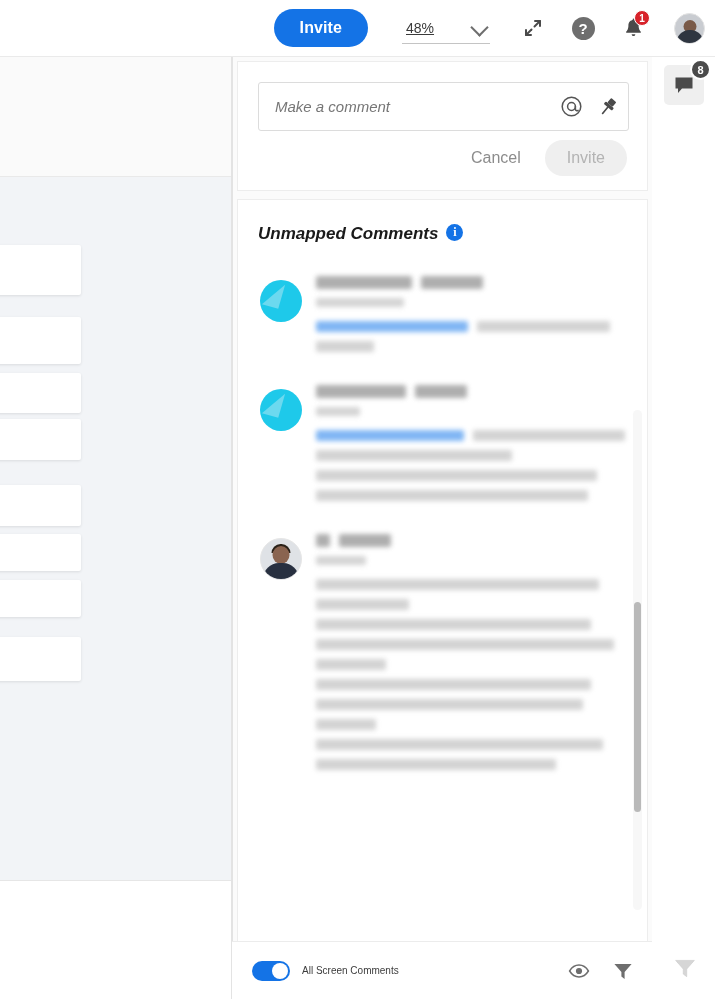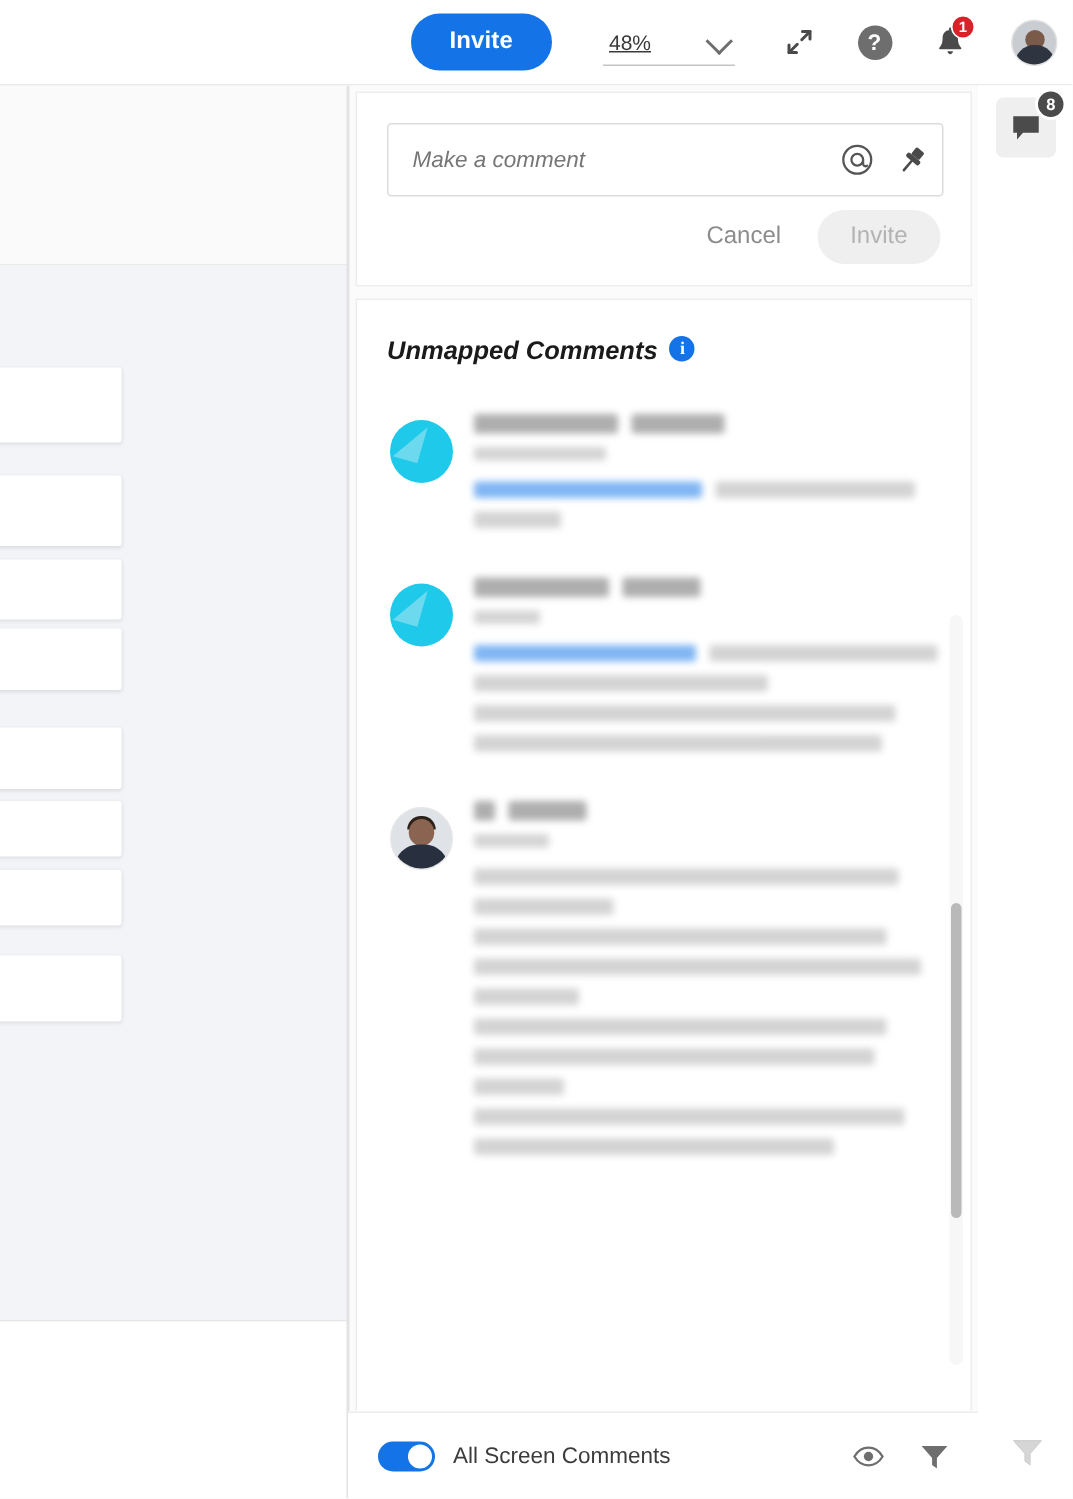--- a/index.html
+++ b/index.html
@@ -193,21 +193,21 @@
     display:flex;align-items:center;
   }
   .toggle{
     margin-left:20px;width:38px;height:20px;border-radius:11px;background:#1473e6;
     position:relative;cursor:pointer;flex:0 0 38px;
   }
   .toggle .knob{
     position:absolute;right:2px;top:2px;width:16px;height:16px;border-radius:50%;background:#fff;
   }
   .toggle-label{
-    margin-left:12px;font-size:15px;color:#3c3c3c;
+    margin-left:12px;font-size:10px;color:#3c3c3c;
     font-family:"Liberation Sans", sans-serif;
   }
   .footer-icons{margin-left:auto;margin-right:16px;display:flex;align-items:center;gap:18px;}
   .f-ic{cursor:pointer;display:flex;align-items:center;justify-content:center;width:26px;height:26px;}
 
   
   #right-rail{
     position:absolute;left:652px;top:57px;width:63px;height:942px;
     background:#ffffff;
   }

